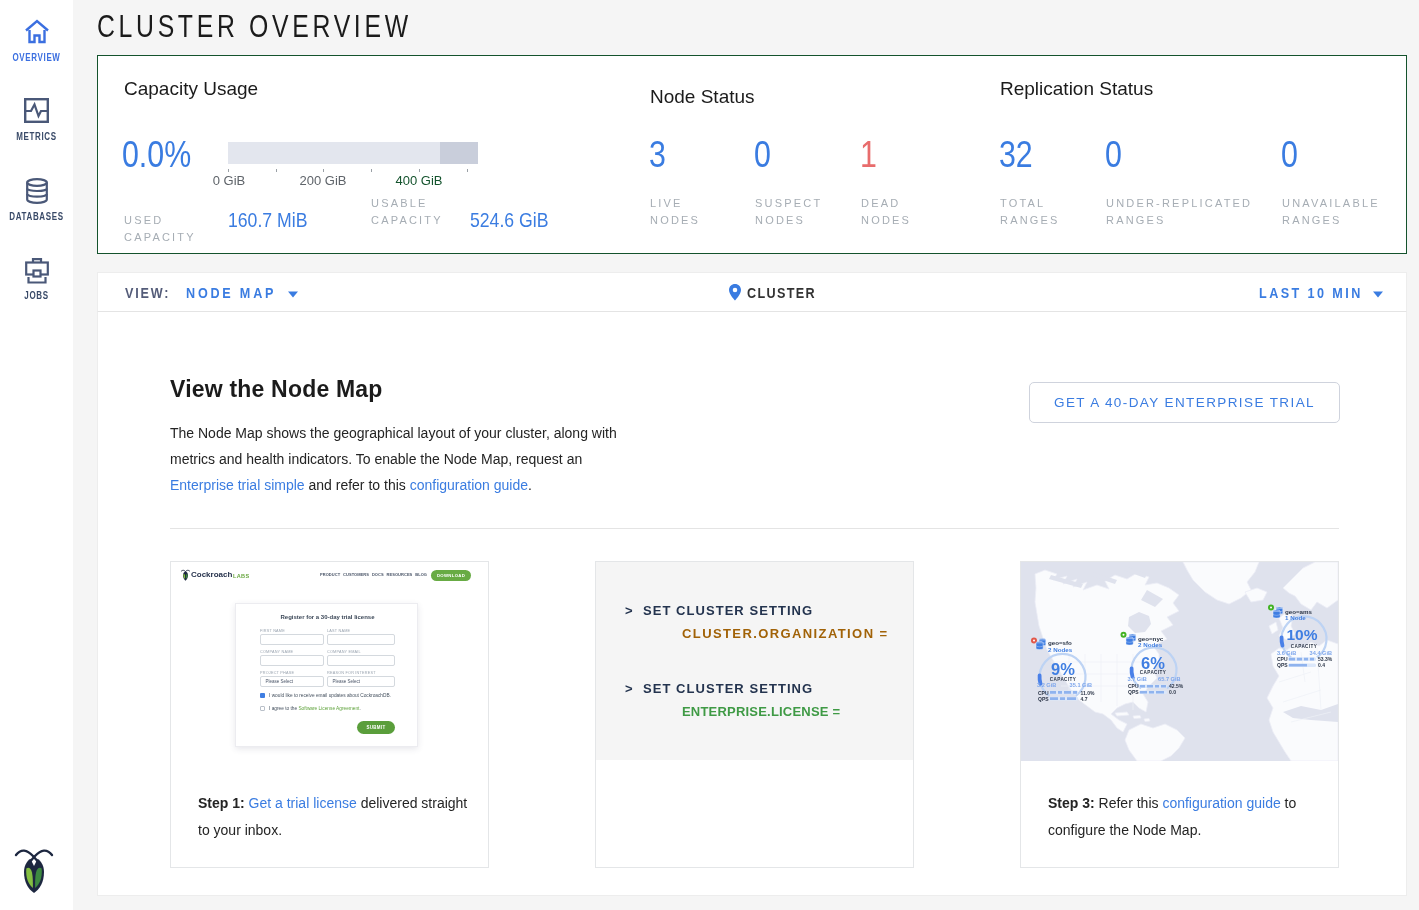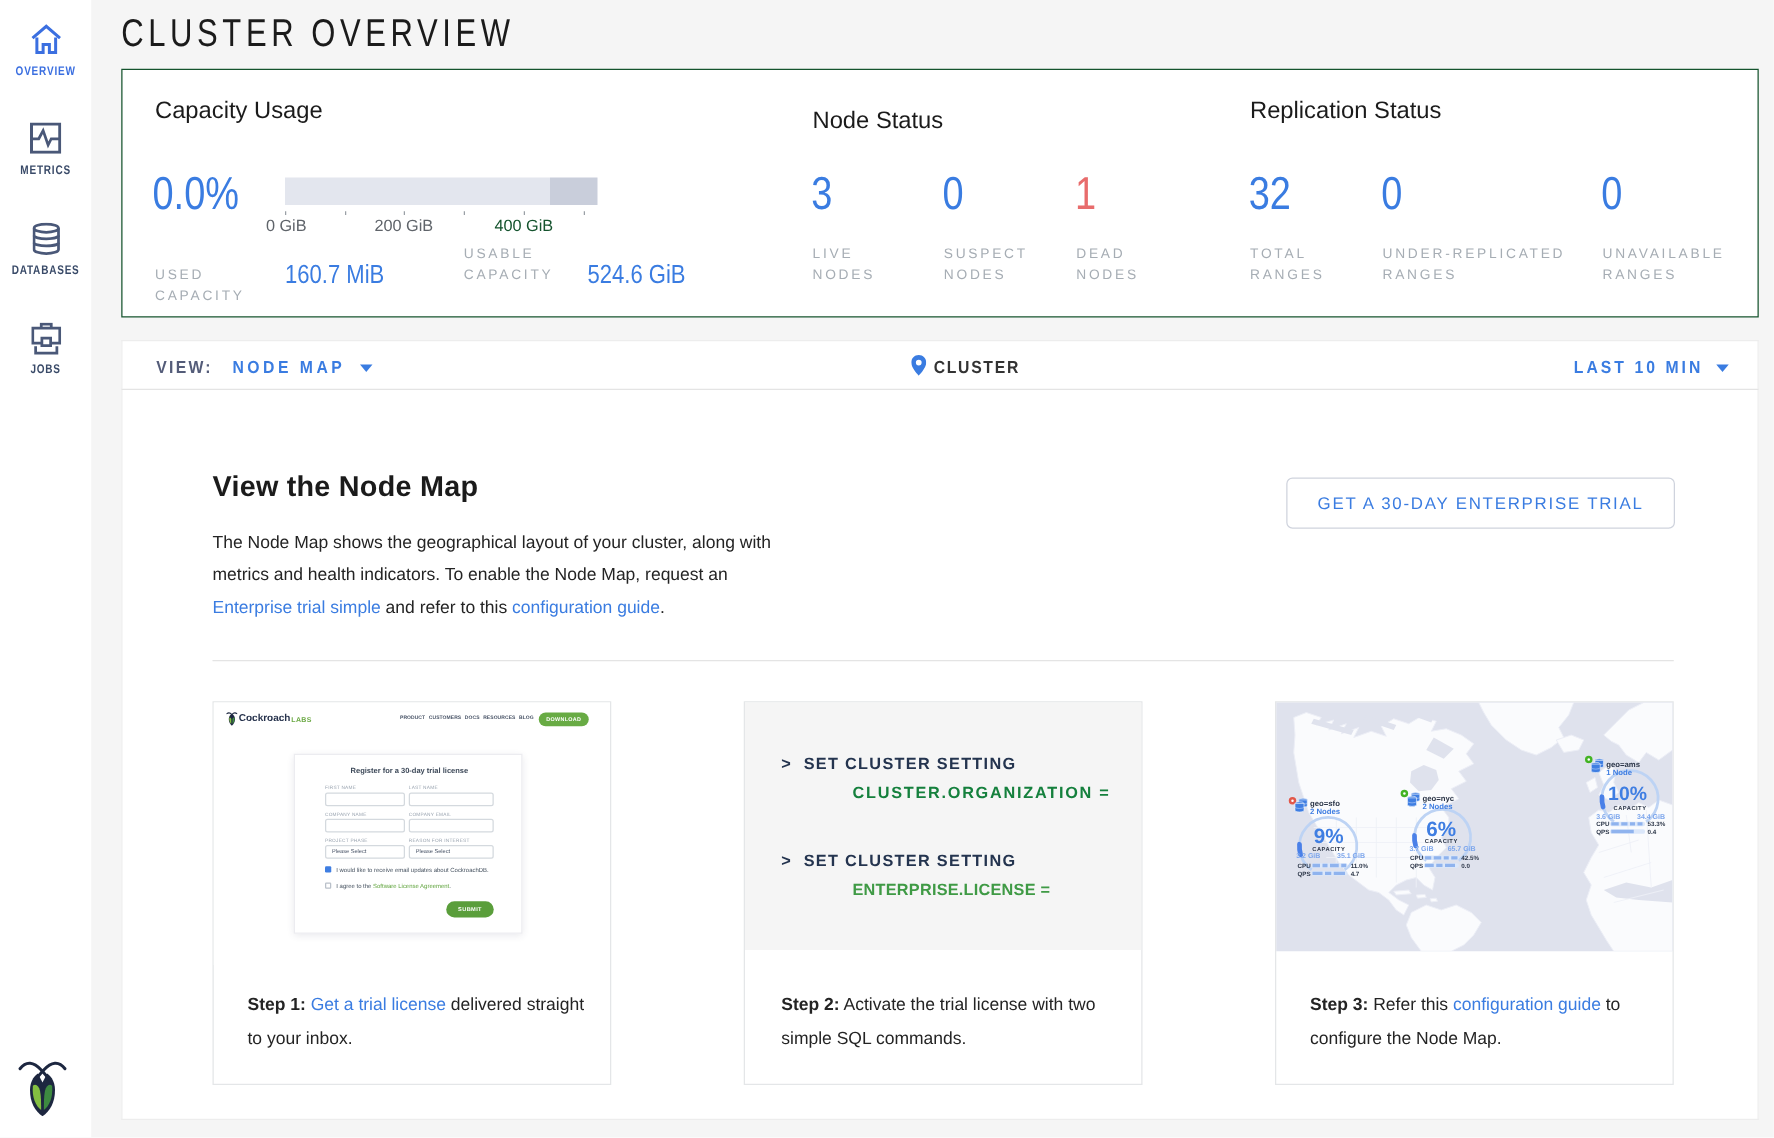--- a/index.html
+++ b/index.html
@@ -142,21 +142,21 @@
   <span class="vb-txt abs" style="left:649px; top:12px; color:#333; letter-spacing:1.5px;">CLUSTER</span>
   <span class="vb-txt abs" style="left:1161px; top:12px; color:#3a7ce1; letter-spacing:2.7px;">LAST 10 MIN</span>
   <svg class="abs" style="left:1274px; top:18px;" width="12" height="7" viewBox="0 0 11 7">
       <path d="M0.5 0.5 L10.5 0.5 L5.5 6.5 Z" fill="#3a7ce1"></path>
     </svg>
 </div>
 
 <div id="panel">
   <h2>View the Node Map</h2>
   <div id="desc">The Node Map shows the geographical layout of your cluster, along with metrics and health indicators. To enable the Node Map, request an <span class="blue">Enterprise trial simple</span> and refer to this <span class="blue">configuration guide</span>.</div>
-  <div id="trialbtn">GET A 30-DAY ENTERPRISE TRIAL</div>
+  <div id="trialbtn">GET A 40-DAY ENTERPRISE TRIAL</div>
   <div id="sep"></div>
 
   <div class="card" style="left:72px;">
     <div id="shot1" class="abs" style="left:0;top:0;width:317px;height:210px;background:#fff;overflow:hidden;">
 
       <svg class="abs" style="left:10px;top:7px;" width="9" height="12" viewBox="0 0 40 52">
         <path d="M2 8 C 8 3, 14 4, 20 11 C 26 4, 32 3, 38 8" fill="none" stroke="#1d2740" stroke-width="4" stroke-linecap="round"></path>
         <path d="M20 9 C 27 12, 31 19, 31 27 C 31 38, 26 46, 20 51 C 14 46, 9 38, 9 27 C 9 19, 13 12, 20 9 Z" fill="#1d2740"></path>
         <path d="M18 44 C 13 40, 10 33, 11 22 C 14 20, 17 23, 18 28 Z" fill="#84bf41"></path>
         <path d="M22 44 C 27 40, 30 33, 29 22 C 26 20, 23 23, 22 28 Z" fill="#3d8a40"></path>
@@ -196,26 +196,23 @@
       </div>
     </div>
     <div class="caption">
       <b>Step 1:</b> <span class="blue">Get a trial license</span> delivered straight to your inbox.
     </div>
   </div>
 
   <div class="card" style="left:497px;">
     <div class="abs" style="left:0;top:0;width:317px;height:198px;background:#f5f5f5;">
       <div class="abs" style="left:29px;top:41px;font-size:13px;font-weight:bold;letter-spacing:1.05px;color:#24344f;">&gt;&nbsp;&nbsp;SET CLUSTER SETTING</div>
-      <div class="abs" style="left:86px;top:64px;font-size:13px;font-weight:bold;letter-spacing:1.4px;color:#15803d;">CLUSTER.ORGANIZATION =</div>
+      <div class="abs" style="left:86px;top:64px;font-size:13px;font-weight:bold;letter-spacing:1.4px;color:#a16207;">CLUSTER.ORGANIZATION =</div>
       <div class="abs" style="left:29px;top:119px;font-size:13px;font-weight:bold;letter-spacing:1.05px;color:#24344f;">&gt;&nbsp;&nbsp;SET CLUSTER SETTING</div>
       <div class="abs" style="left:86px;top:142px;font-size:13px;font-weight:bold;letter-spacing:0.2px;color:#3f9a45;">ENTERPRISE.LICENSE =</div>
-    </div>
-    <div class="caption" style="left:29px;">
-      <b>Step 2:</b> Activate the trial license with two simple SQL commands.
     </div>
   </div>
 
   <div class="card" style="left:922px;">
     <div id="shot3" class="abs" style="left:0;top:0;width:317px;height:199px;background:#dfe2ed;overflow:hidden;">
     <svg width="317" height="199" viewBox="0 0 317 199" style="display:block;">
       <defs>
         <g id="dbic">
           <g transform="translate(3,-2.4)">
             <ellipse cx="3.4" cy="1.3" rx="3.4" ry="1.3" fill="#3f7ee2" stroke="#eef3fc" stroke-width="0.5"></ellipse>

